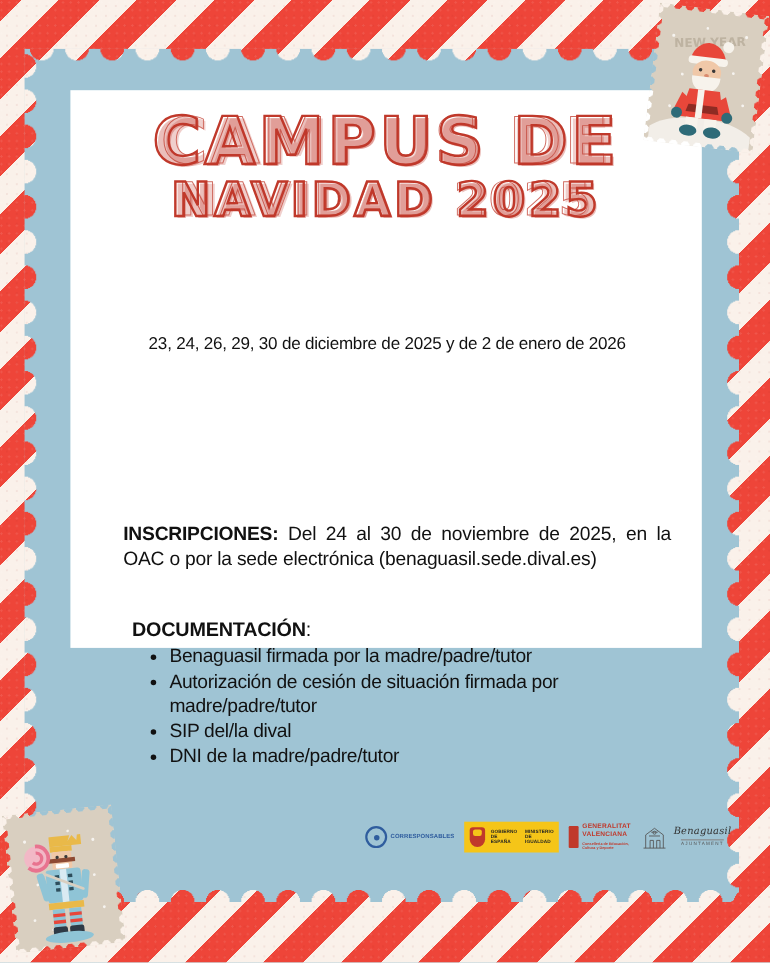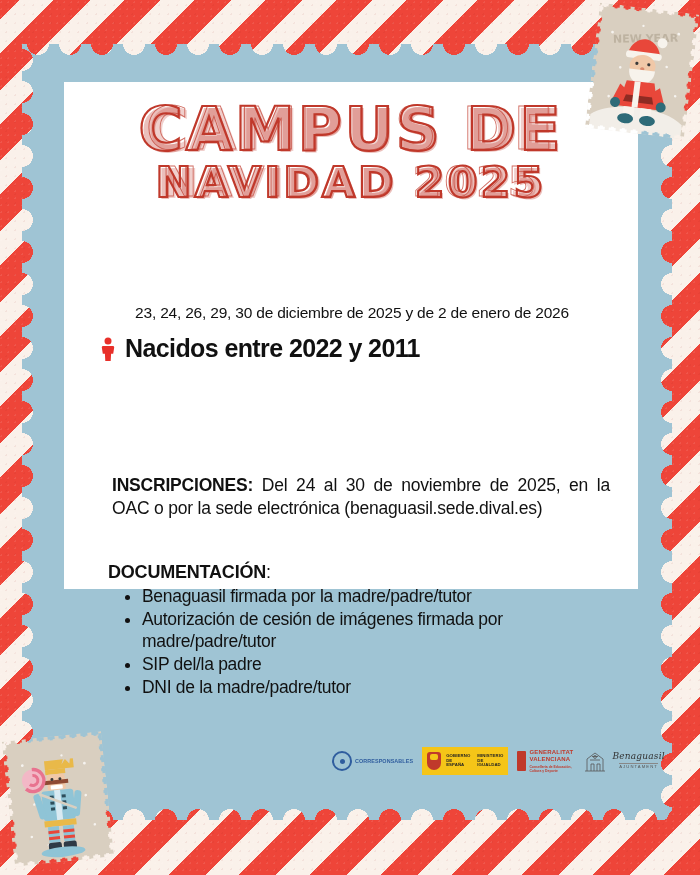--- a/index.html
+++ b/index.html
@@ -104,21 +104,21 @@
 
   
   #inscripciones{
     position:absolute;left:48px;top:392px;width:498px;
     font-size:17.5px;line-height:1.33;color:#111;
     text-align:justify;text-justify:inter-word;
     letter-spacing:-.2px;
   }
   #inscripciones b{font-weight:800;}
 
-  #doc-block{position:absolute;left:44px;top:480px;width:500px;}
+  #doc-block{position:absolute;left:56px;top:480px;width:500px;}
   #doc-title{font-size:18px;color:#111;letter-spacing:-.2px;}
   #doc-title b{font-weight:800;}
   #doc-list{
     margin:2px 0 0 0;padding-left:34px;
     font-size:17.5px;line-height:1.26;color:#111;letter-spacing:-.3px;
   }
   #doc-list li{margin-bottom:1px;}
 
   #fineprint{
     position:absolute;left:48px;top:628px;width:500px;
@@ -219,42 +219,35 @@
     <div class="title-line t1" data-txt="CAMPUS DE">CAMPUS DE</div>
     <div class="title-line t2" data-txt="NAVIDAD 2025">NAVIDAD 2025</div>
   </div>
 
   <div id="dates">23, 24, 26, 29, 30 de diciembre de 2025 y de 2 de enero de 2026</div>
 
   <div id="info">
 
 
 
-    <div class="info-row">
-      <svg class="icon" width="20" height="28" viewBox="0 0 20 28">
-        <circle cx="10" cy="6" r="3.5" fill="#E8302A"></circle>
-        <path d="M5.2 11h9.6c.9 0 1.5.7 1.4 1.6l-1 6.2h-2.1l-.4 7.2H7.3l-.4-7.2H4.8l-1-6.2c-.1-.9.5-1.6 1.4-1.6z" fill="#E8302A"></path>
-      </svg>
-      <span class="info-text">Nacidos entre 2022 y 2011</span>
-    </div>
 
   </div>
 
   <div id="inscripciones">
     <b>INSCRIPCIONES:</b><span> Del 24 al 30 de noviembre de 2025, en la OAC o por la sede electrónica (benaguasil.sede.dival.es)</span>
   </div>
 
   <div id="doc-block">
     <div id="doc-title">
       <b>DOCUMENTACIÓN</b><span>:</span>
     </div>
     <ul id="doc-list">
       <li>Benaguasil firmada por la madre/padre/tutor</li>
-      <li>Autorización de cesión de imágenes firmada por madre/padre/tutor</li>
-      <li>SIP del/la padre</li>
+      <li>Autorización de cesión de situación firmada por madre/padre/tutor</li>
+      <li>SIP del/la dival</li>
       <li>DNI de la madre/padre/tutor</li>
     </ul>
   </div>
 
 
   <div id="logos">
 
     <div class="logo lg-corr">
       <span class="ring">
           <i></i>

